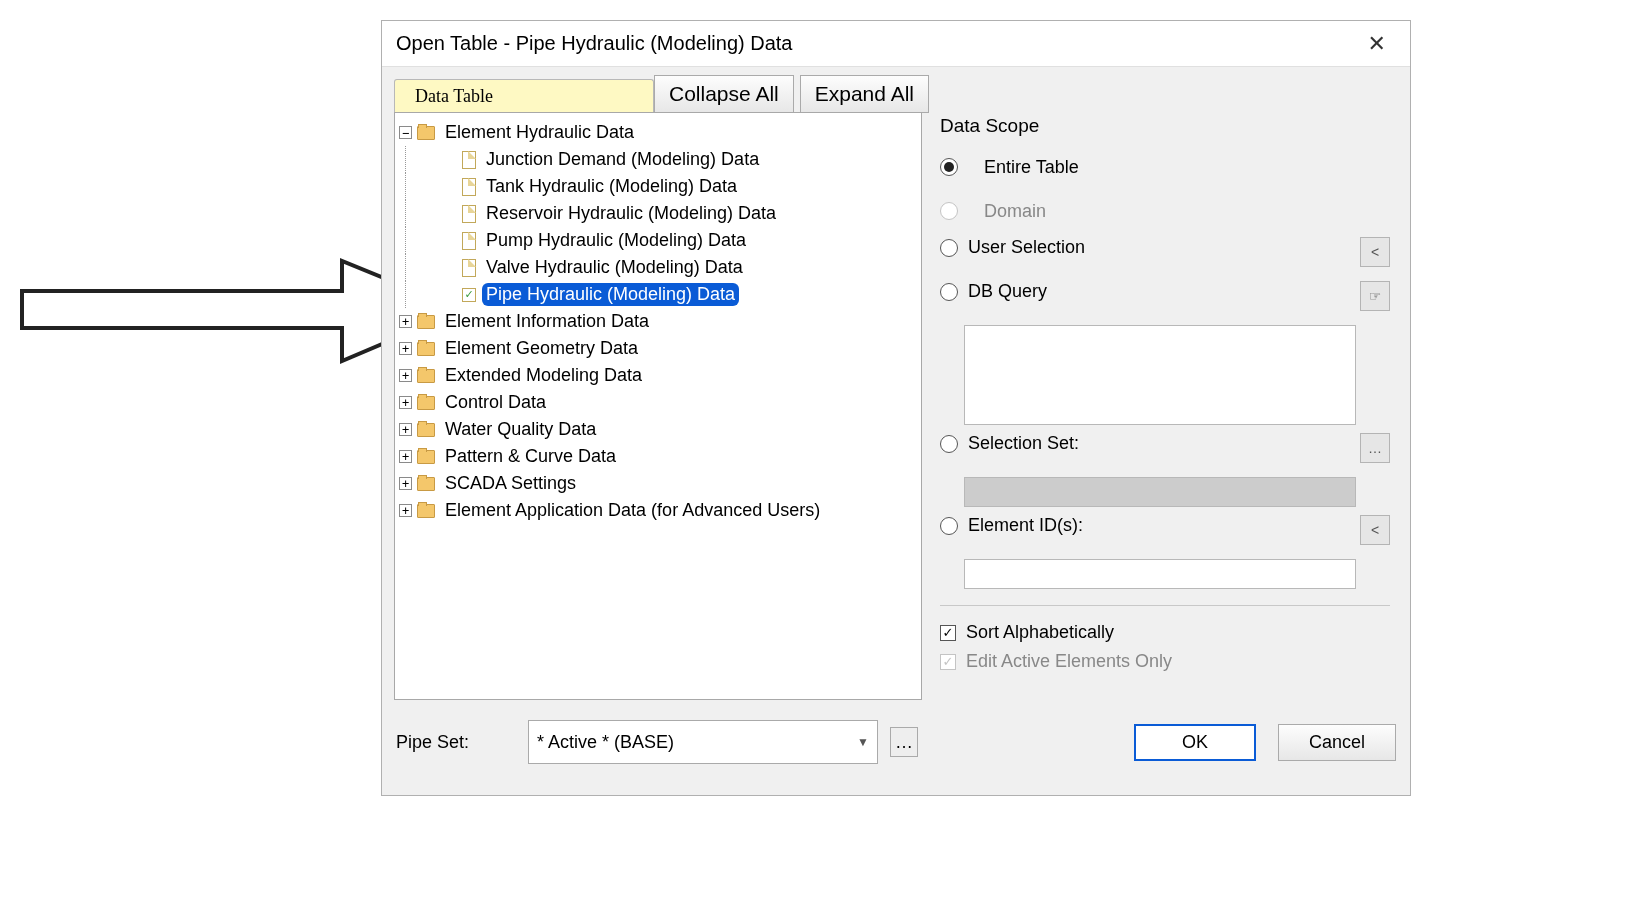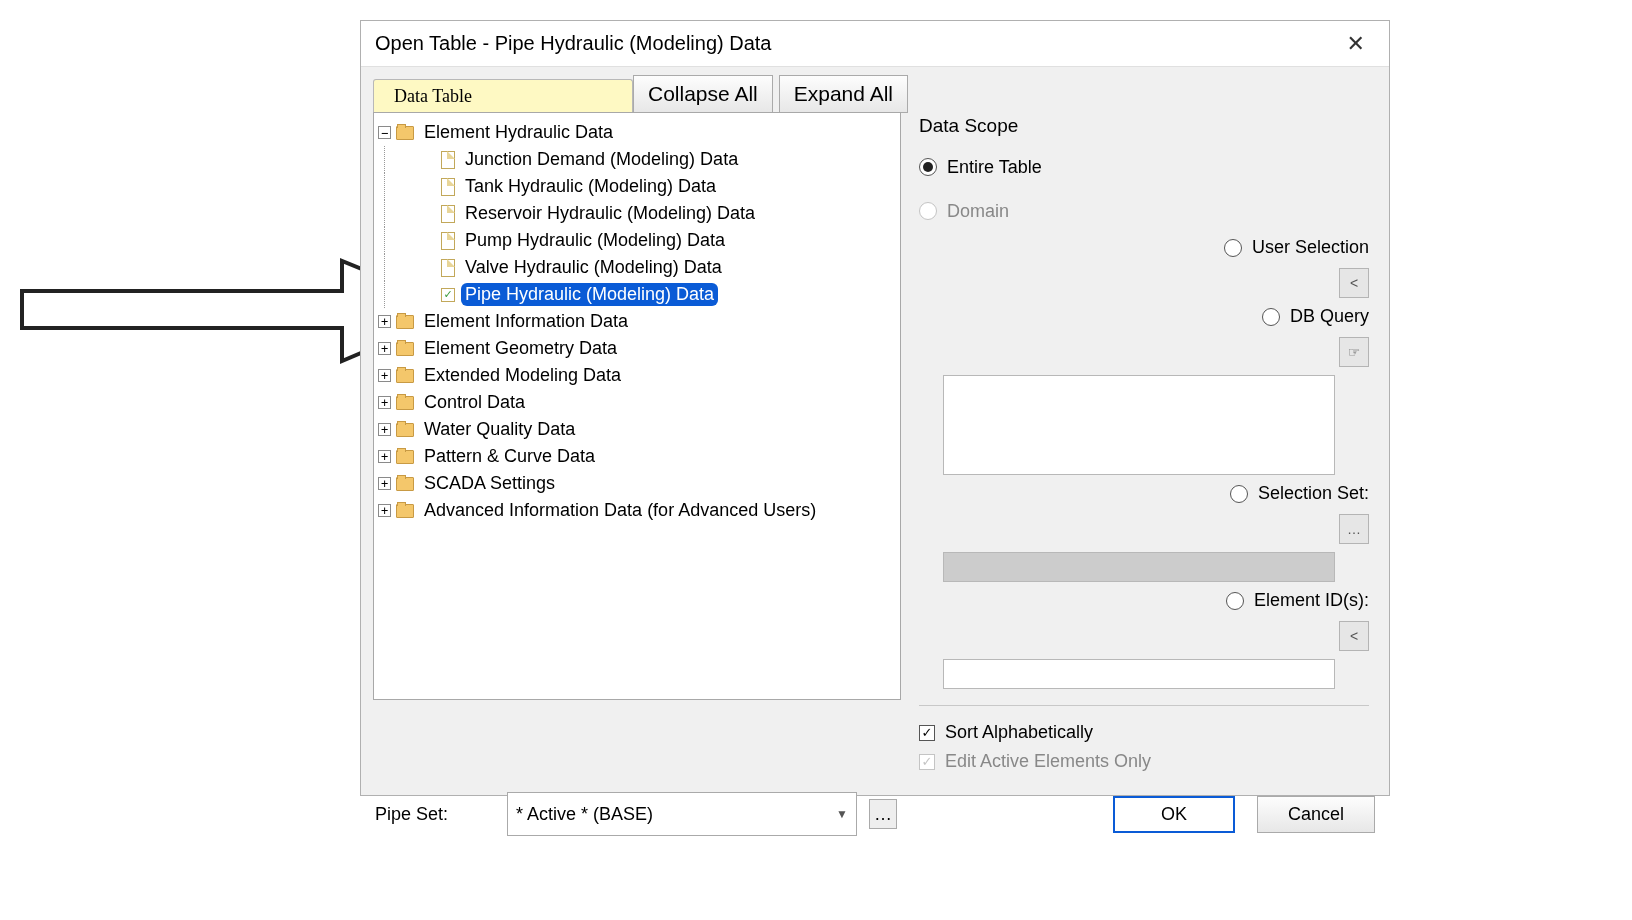--- a/index.html
+++ b/index.html
@@ -7,21 +7,21 @@
     width: 1632px;
     height: 920px;
     background: #fff;
     font-family: -apple-system, BlinkMacSystemFont, "Segoe UI", Arial, sans-serif;
     font-size: 18px;
     color: #000;
     position: relative;
   }
   .dialog {
     position: absolute;
-    left: 360px;
+    left: 381px;
     top: 20px;
     width: 1030px;
     height: 776px;
     border: 1px solid #b0b0b0;
     background: #f0f0f0;
   }
   .titlebar {
     height: 46px;
     background: #fff;
     display: flex;
@@ -130,21 +130,21 @@
   .scope-panel {
     width: 450px;
     display: flex;
     flex-direction: column;
     gap: 8px;
   }
   .scope-title { font-size: 19px; padding: 2px 0 4px 0; }
   .radio-row {
     display: flex;
     align-items: center;
-    gap: 10px;
+    gap: 26px;
     min-height: 36px;
   }
   .radio {
     width: 18px; height: 18px;
     border-radius: 50%;
     border: 1.5px solid #555;
     display: inline-flex; align-items:center; justify-content:center;
     background:#fff;
   }
   .radio.checked::after { content:""; width:10px; height:10px; background:#222; border-radius:50%; }
@@ -190,21 +190,21 @@
     padding:6px 30px; font-size:18px;
   }
   .arrow-annotation {
     position:absolute; left:12px; top:258px;
     pointer-events:none;
   }
   .cursor {
     position:absolute; left:1196px; top:216px; font-size:24px; pointer-events:none;
   }
   .disabled-label { color:#888; }
-  .scope-grid { display:flex; justify-content:space-between; align-items:flex-end;flex-direction:column; }
+  .scope-grid { display:flex; justify-content:space-between; align-items:flex-start; }
 </style>
 </head>
 <body>
 
 <svg class="arrow-annotation" width="450" height="130" viewBox="0 0 450 130">
   <polygon points="10,33 330,33 330,3 450,52 330,103 330,70 10,70" fill="none" stroke="#222" stroke-width="4"></polygon>
 </svg>
 
 <div class="cursor">
   <svg width="20" height="24" viewBox="0 0 20 24">
@@ -302,21 +302,21 @@
           <span class="tree-label">Pattern &amp; Curve Data</span>
         </div>
         <div class="tree-row">
           <span class="toggle">+</span>
           <span class="folder-icon"></span>
           <span class="tree-label">SCADA Settings</span>
         </div>
         <div class="tree-row">
           <span class="toggle">+</span>
           <span class="folder-icon"></span>
-          <span class="tree-label">Advanced Information Data (for Advanced Users)</span>
+          <span class="tree-label">Element Application Data (for Advanced Users)</span>
         </div>
       </div>
     </div>
 
     <div class="scope-panel">
       <div class="scope-title">Data Scope</div>
 
       <div class="radio-row">
         <span class="radio checked"></span>
         <span>Entire Table</span>

